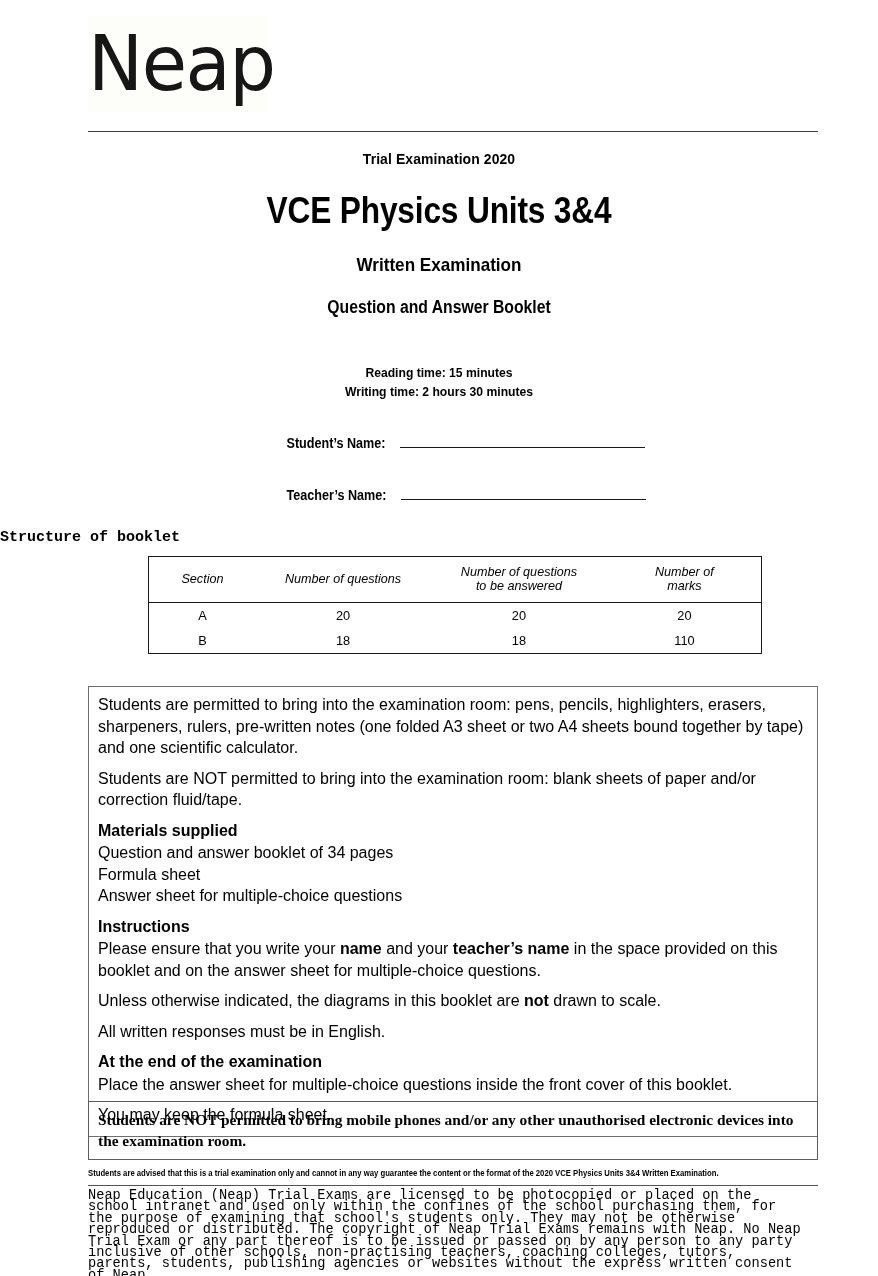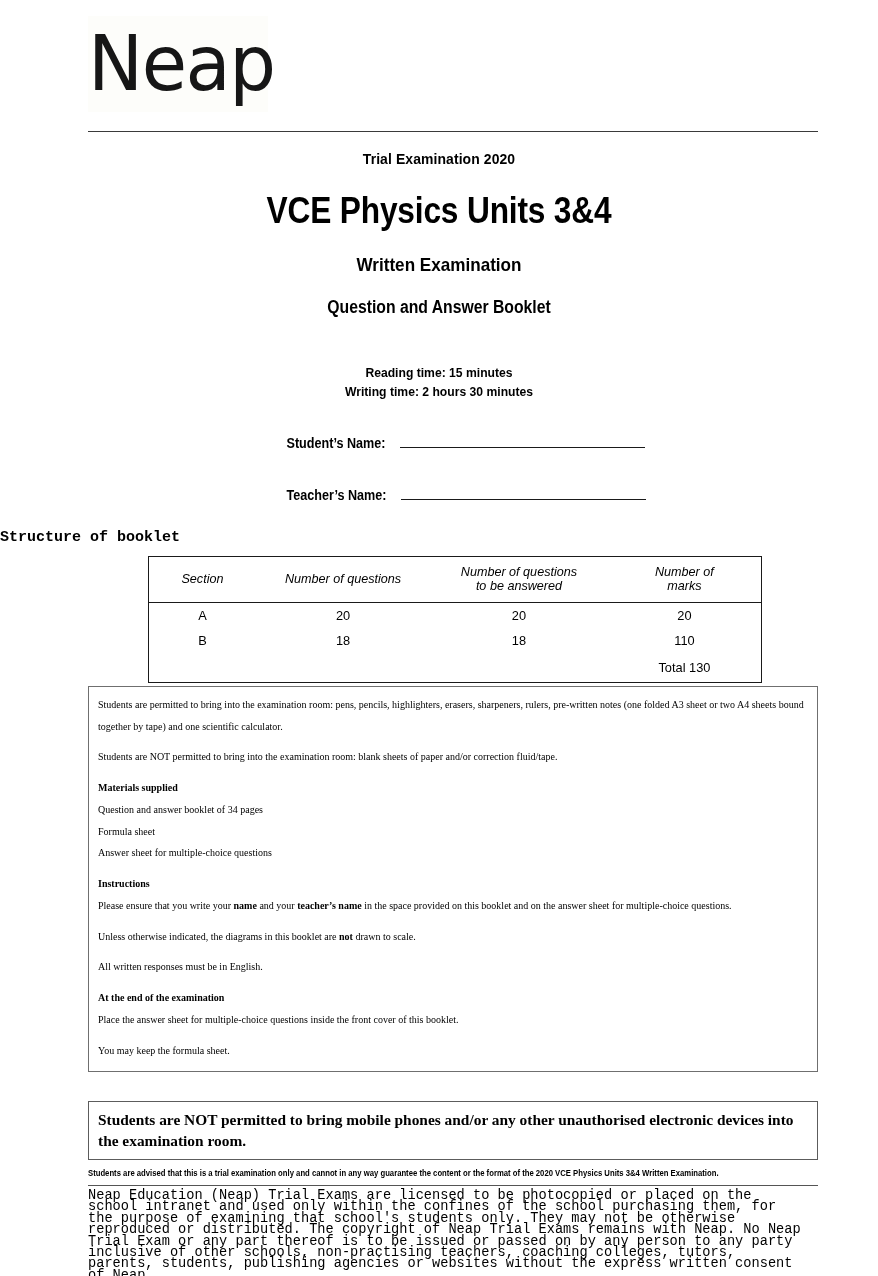--- a/index.html
+++ b/index.html
@@ -167,22 +167,22 @@
 
   
   .instr-box {
     position: absolute;
     left: 88px;
     top: 686px;
     width: 730px;
     border: 1.1px solid #6f6f6f;
     box-sizing: border-box;
     padding: 7px 9px 9px 9px;
-    font-family: Liberation Serif, serif;
-    font-size: 10px;
+    font-family: Liberation Sans, sans-serif;
+    font-size: 16px;
     line-height: 21.5px;
   }
   .instr-box p {
     margin: 0 0 9px 0;
   }
   .instr-box p.tight { margin-bottom: 1px; }
   .instr-box p.head {
     font-weight: 700;
     margin-bottom: 1px;
   }
@@ -307,26 +307,20 @@
         <td>20</td>
         <td>20</td>
         <td>20</td>
       </tr>
       <tr>
         <td>B</td>
         <td>18</td>
         <td>18</td>
         <td>110</td>
       </tr>
-      <tr>
-        <td class="spacer"></td>
-        <td class="spacer"></td>
-        <td class="spacer"></td>
-        <td class="spacer">Total 130</td>
-      </tr>
     </tbody>
   </table>
 
   <div class="instr-box">
     <p>Students are permitted to bring into the examination room: pens, pencils, highlighters, erasers, sharpeners, rulers, pre-written notes (one folded A3 sheet or two A4 sheets bound together by tape) and one scientific calculator.</p>
     <p>Students are NOT permitted to bring into the examination room: blank sheets of paper and/or correction fluid/tape.</p>
     <p class="head">Materials supplied</p>
     <p class="listline">Question and answer booklet of 34 pages</p>
     <p class="listline">Formula sheet</p>
     <p>Answer sheet for multiple-choice questions</p>

